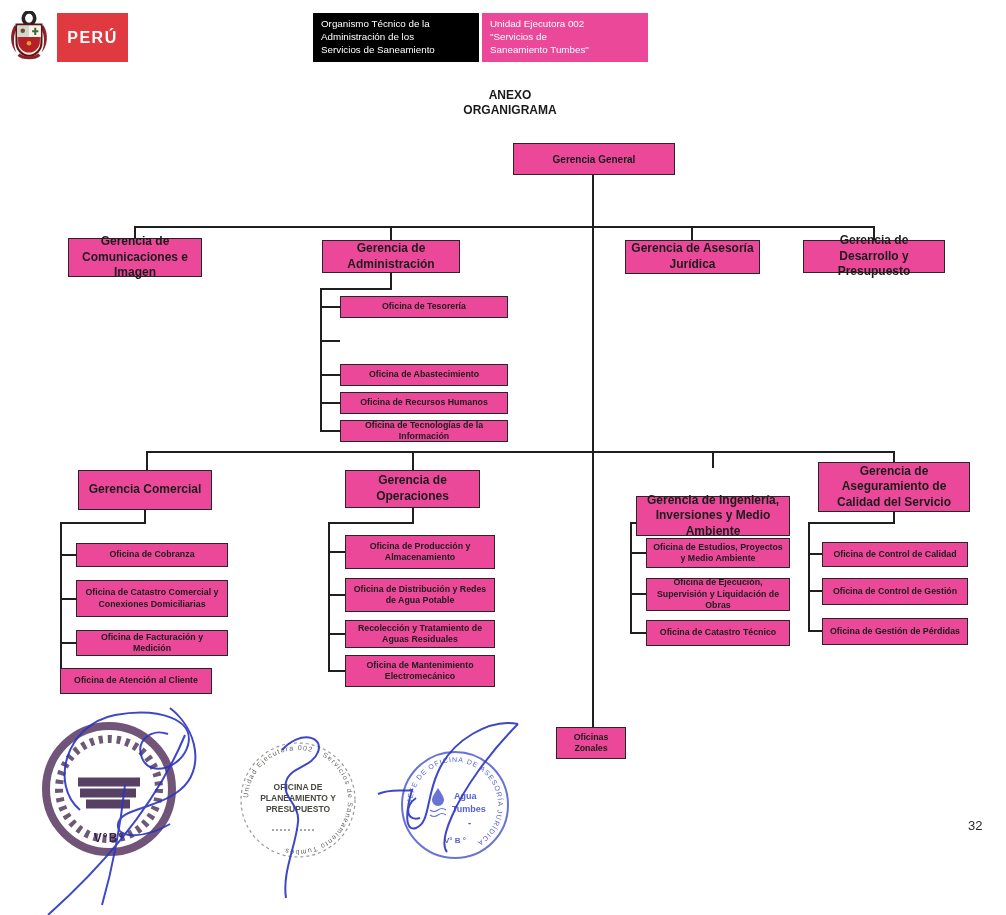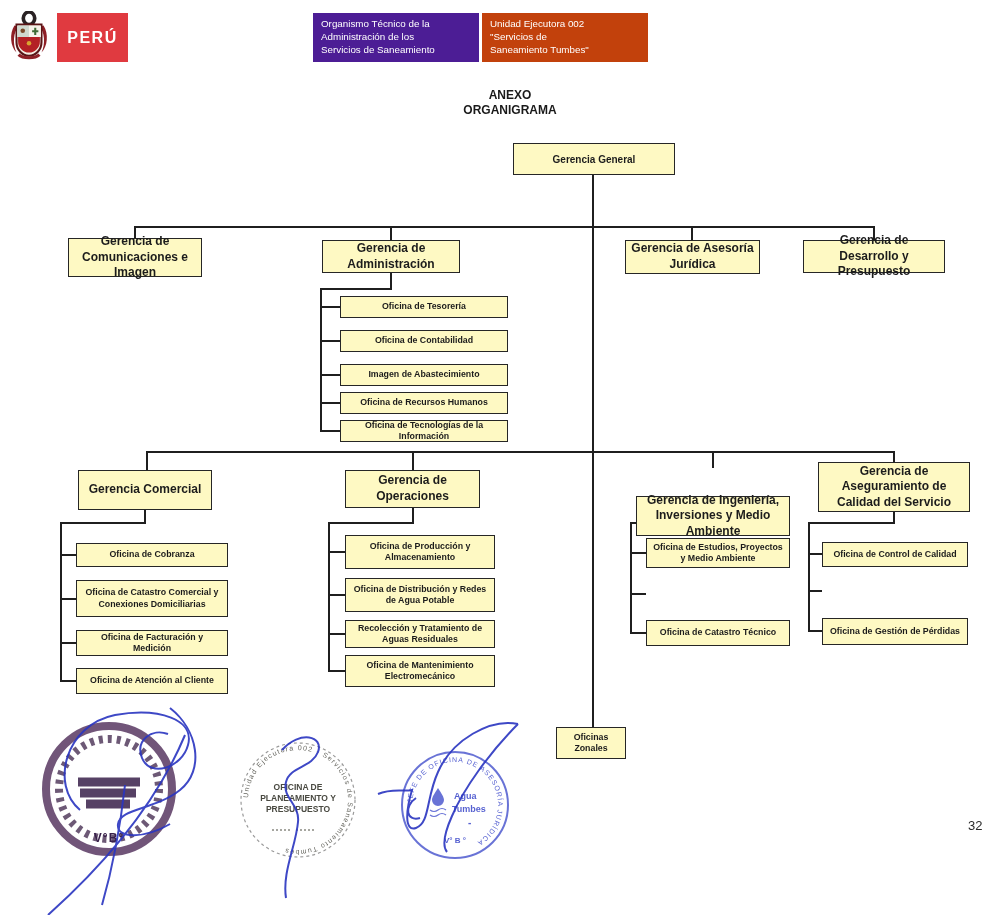--- a/index.html
+++ b/index.html
@@ -7,29 +7,29 @@
   .page { position:relative; width:1006px; height:915px; background:#ffffff; margin:0 auto; overflow:hidden; }
 
   
   .coat { position:absolute; left:8px; top:11px; }
   .brand { position:absolute; left:57px; top:13px; width:71px; height:49px; background:#e03a40;
            color:#fff; display:flex; align-items:center; justify-content:center;
            font-size:16px; font-weight:bold; letter-spacing:1.5px; }
   .hblock { position:absolute; top:13px; height:49px; color:#fff; font-size:9.8px; line-height:1.3;
             display:flex; flex-direction:column; justify-content:center; padding:2px 8px; }
   .hblock.dark  { left:128px; width:180px; background:#3b3a38; }
-  .hblock.gray  { left:313px; width:166px; background:#4c1d95; }
-  .hblock.light { left:482px; width:166px; background:#c2410c; }
+  .hblock.gray  { left:313px; width:166px; background:#000000; }
+  .hblock.light { left:482px; width:166px; background:#ec4899; }
 
   
   .doc-title { position:absolute; left:385px; top:88px; width:250px; text-align:center;
                font-size:12px; font-weight:bold; color:#1a1a1a; line-height:1.25; }
 
   
-  .node { position:absolute; border:1.5px solid #262626; background:#fef9c3; color:#1c1c1c;
+  .node { position:absolute; border:1.5px solid #262626; background:#ec4899; color:#1c1c1c;
           display:flex; align-items:center; justify-content:center; text-align:center;
           font-weight:bold; font-size:8.8px; line-height:1.3; padding:1px 5px; }
   .node.lg { font-size:12px; }
   .line { position:absolute; background:#1f1f1f; }
 
   
   .stamps { position:absolute; left:20px; top:690px; }
   .page-number { position:absolute; left:968px; top:818px; font-size:13px; color:#2a2a2a; }
 </style>
 </head>
@@ -126,44 +126,45 @@
   <div class="line" style="left:810px;top:630px;width:12px;height:2px"></div>
 
   <div class="node lg" style="left:513px;top:143px;width:162px;height:32px;font-size:10px">Gerencia General</div>
 
   <div class="node lg" style="left:68px;top:238px;width:134px;height:39px">Gerencia de Comunicaciones e Imagen</div>
   <div class="node lg" style="left:322px;top:240px;width:138px;height:33px">Gerencia de Administración</div>
   <div class="node lg" style="left:625px;top:240px;width:135px;height:34px">Gerencia de Asesoría Jurídica</div>
   <div class="node" style="left:340px;top:296px;width:168px;height:22px">Oficina de Tesorería</div>
 
   <div class="node lg" style="left:803px;top:240px;width:142px;height:33px">Gerencia de Desarrollo y Presupuesto</div>
-  <div class="node" style="left:340px;top:330px;width:168px;height:22px">Oficina de Contabilidad</div>
-  <div class="node" style="left:340px;top:364px;width:168px;height:22px">Imagen de Abastecimiento</div>
+  <div class="node" style="left:340px;top:364px;width:168px;height:22px">Oficina de Abastecimiento</div>
   <div class="node" style="left:340px;top:392px;width:168px;height:22px">Oficina de Recursos Humanos</div>
   <div class="node" style="left:340px;top:420px;width:168px;height:22px">Oficina de Tecnologías de la Información</div>
 
   <div class="node lg" style="left:78px;top:470px;width:134px;height:40px">Gerencia Comercial</div>
   <div class="node lg" style="left:345px;top:470px;width:135px;height:38px">Gerencia de Operaciones</div>
   <div class="node lg" style="left:636px;top:496px;width:154px;height:40px">Gerencia de Ingeniería, Inversiones y Medio Ambiente</div>
   <div class="node lg" style="left:818px;top:462px;width:152px;height:50px">Gerencia de Aseguramiento de Calidad del Servicio</div>
 
   <div class="node" style="left:76px;top:543px;width:152px;height:24px">Oficina de Cobranza</div>
   <div class="node" style="left:76px;top:580px;width:152px;height:37px">Oficina de Catastro Comercial y Conexiones Domiciliarias</div>
   <div class="node" style="left:76px;top:630px;width:152px;height:26px">Oficina de Facturación y Medición</div>
-  <div class="node" style="left:76px;top:668px;width:152px;height:26px">Oficina de Atención al Cliente</div>
+  <div class="node" style="left:60px;top:668px;width:152px;height:26px">Oficina de Atención al Cliente</div>
 
   <div class="node" style="left:345px;top:535px;width:150px;height:34px">Oficina de Producción y Almacenamiento</div>
   <div class="node" style="left:345px;top:578px;width:150px;height:34px">Oficina de Distribución y Redes de Agua Potable</div>
   <div class="node" style="left:345px;top:620px;width:150px;height:28px">Recolección y Tratamiento de Aguas Residuales</div>
   <div class="node" style="left:646px;top:538px;width:144px;height:30px">Oficina de Estudios, Proyectos y Medio Ambiente</div>
 
   <div class="node" style="left:345px;top:655px;width:150px;height:32px">Oficina de Mantenimiento Electromecánico</div>
+  <div class="node" style="left:646px;top:578px;width:144px;height:33px">Oficina de Ejecución, Supervisión y Liquidación de Obras</div>
   <div class="node" style="left:646px;top:620px;width:144px;height:26px">Oficina de Catastro Técnico</div>
 
   <div class="node" style="left:822px;top:542px;width:146px;height:25px">Oficina de Control de Calidad</div>
+  <div class="node" style="left:822px;top:578px;width:146px;height:27px">Oficina de Control de Gestión</div>
   <div class="node" style="left:822px;top:618px;width:146px;height:27px">Oficina de Gestión de Pérdidas</div>
 
   <div class="node" style="left:556px;top:727px;width:70px;height:32px">Oficinas Zonales</div>
 
   <svg class="stamps" width="540" height="225" viewBox="0 0 540 225">
 
     <g>
       <circle cx="89" cy="99" r="63" fill="none" stroke="#4d2a58" stroke-width="8" opacity="0.8"></circle>
       <circle cx="89" cy="99" r="50" fill="none" stroke="#3c2148" stroke-width="8" stroke-dasharray="4 5" opacity="0.75"></circle>
       <path d="M58,92 h62 M60,103 h56 M66,114 h44" stroke="#38204a" stroke-width="9" opacity="0.85" fill="none"></path>

